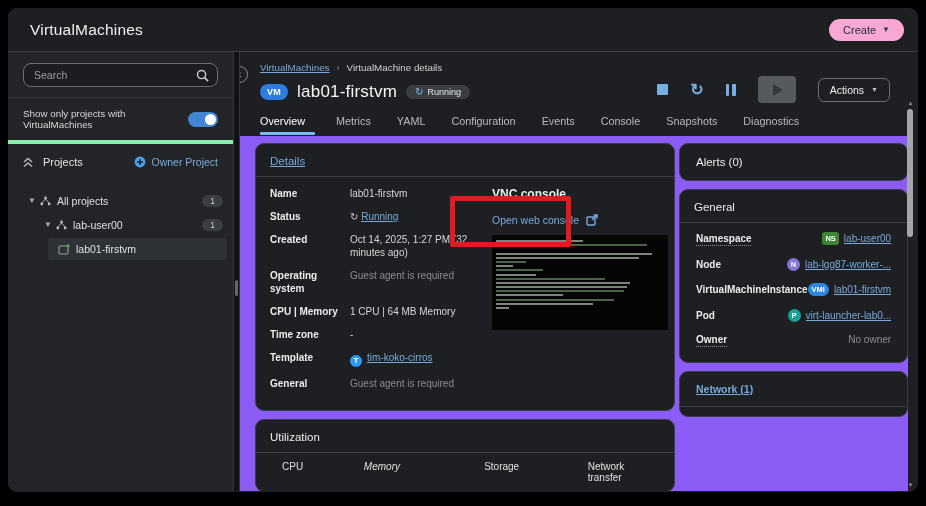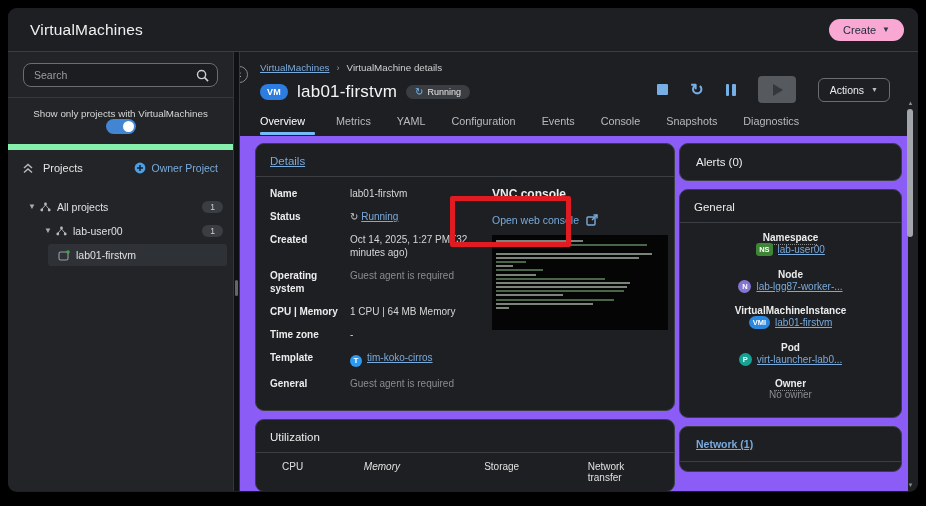--- a/index.html
+++ b/index.html
@@ -15,21 +15,21 @@
 
   .body-row { display:flex; height:439px; }
 
   
   .sidebar { width:225px; background:#222428; flex:none; position:relative; }
   .search-row { padding:11px 15px 10px 15px; border-bottom:1px solid #35383c; }
   .search-box { position:relative; }
   .search-box input { width:100%; height:24px; background:#1b1d21; border:1px solid #6a6e73; border-radius:8px; color:#d2d2d2; font-size:10.5px; padding:0 28px 0 10px; font-family:inherit; }
   .search-box input::placeholder { color:#9a9da1; }
   .search-icon { position:absolute; right:9px; top:6px; }
-  .filter-row { display:flex; align-items:center; justify-content:space-between; padding:10px 15px; border-bottom:6px solid #86efac;flex-direction:column; }
+  .filter-row { display:flex; align-items:center; justify-content:space-between; padding:10px 15px; border-bottom:4px solid #86efac; }
   .filter-label { font-size:9.8px; color:#d8d8d8; }
   .switch { width:30px; height:15px; background:#4285d3; border-radius:8px; position:relative; flex:none; cursor:pointer; }
   .switch .knob { position:absolute; right:2px; top:2px; width:11px; height:11px; border-radius:50%; background:#fff; }
   .projects-header { display:flex; align-items:center; padding:12px 15px 8px 15px; }
   .collapse-all { margin-right:10px; cursor:pointer; display:inline-flex; }
   .projects-title { font-size:11px; color:#e4e4e4; font-weight:500; flex:1; }
   .create-project { display:flex; align-items:center; gap:5px; color:#79aadb; font-size:10.5px; cursor:pointer; }
   .tree { margin-top:14px; }
   .tree-row { display:flex; align-items:center; height:21px; padding:0 10px 0 0; font-size:10.5px; color:#e0e0e0; cursor:pointer; margin-bottom:3px; }
   .tree-caret { color:#aaa; font-size:8px; width:12px; text-align:center; }
@@ -103,21 +103,21 @@
   .util-card { height:74px; }
   .util-cols { display:flex; padding:8px 14px; }
   .util-col { font-size:10px; color:#e0e0e0; }
   .util-col:nth-child(1){ width:95px; padding-left:12px;}
   .util-col:nth-child(2){ width:122px;font-style:italic;}
   .util-col:nth-child(3){ width:105px;}
 
   
   .alerts-card .card-head { padding:12px 16px; }
   .general-card .g-rows { padding:9px 16px 4px 16px; }
-  .g-row { display:flex; align-items:center; margin-bottom:12.5px;flex-direction:column; }
+  .g-row { display:flex; align-items:center; margin-bottom:12.5px; }
   .g-label { flex:1; font-size:10px; font-weight:700; color:#ececec; }
   .g-label.help { text-decoration:underline dotted #8a8d90; text-underline-offset:3px; }
   .g-value { display:flex; align-items:center; gap:5px; font-size:10px; max-width:118px; }
   .g-value .res-link { color:#79aadb; text-decoration:underline; cursor:pointer; white-space:nowrap; overflow:hidden; text-overflow:ellipsis; }
   .g-value .none { color:#8a8d90; }
   .res-badge { flex:none; color:#fff; font-size:7.5px; font-weight:700; display:inline-flex; align-items:center; justify-content:center; }
   .res-badge.sq { border-radius:3px; padding:2px 3px; }
   .res-badge.ci { width:13px; height:13px; border-radius:50%; }
   .b-ns { background:#3e8635; }
   .b-node { background:#8476d1; }

